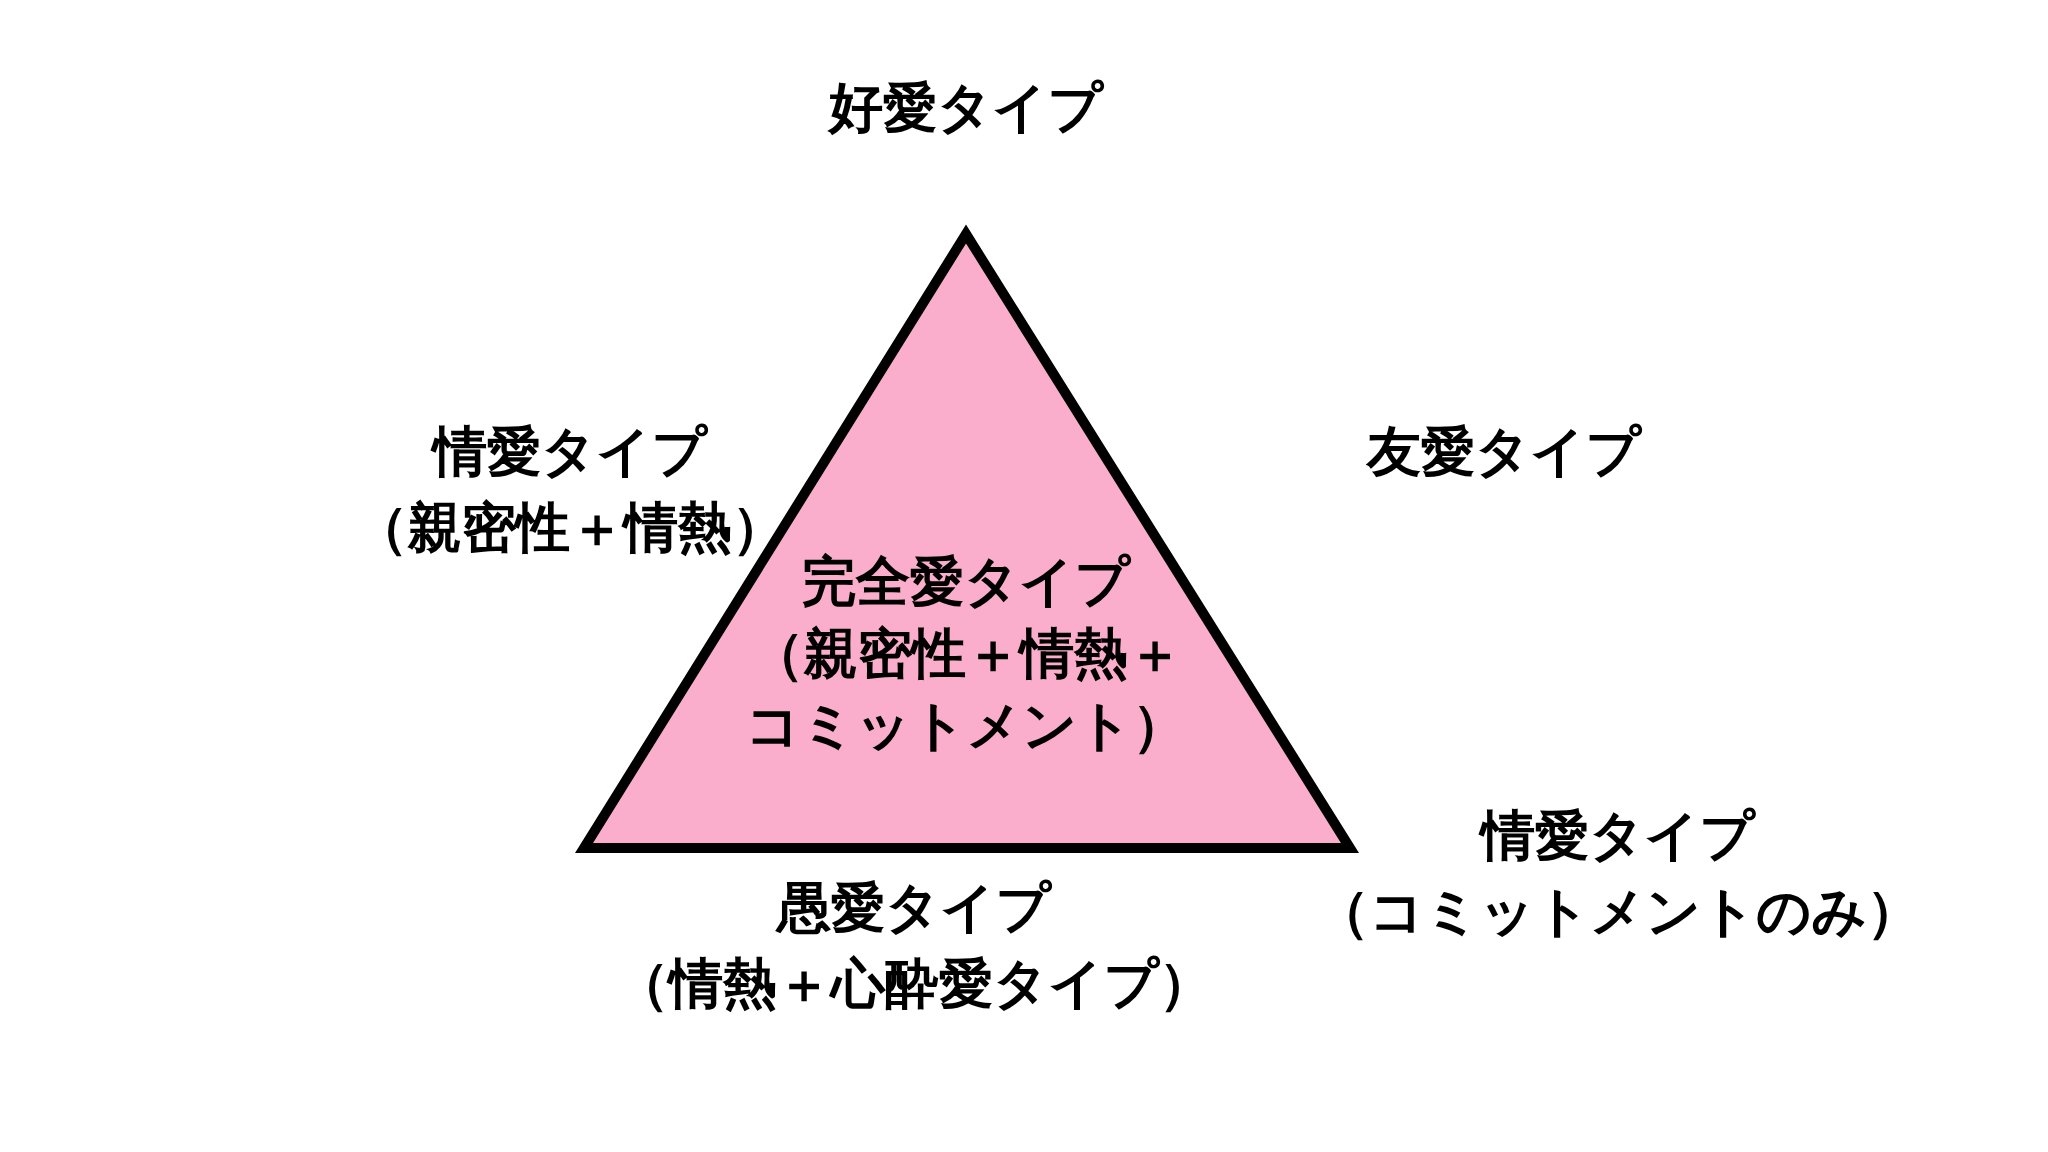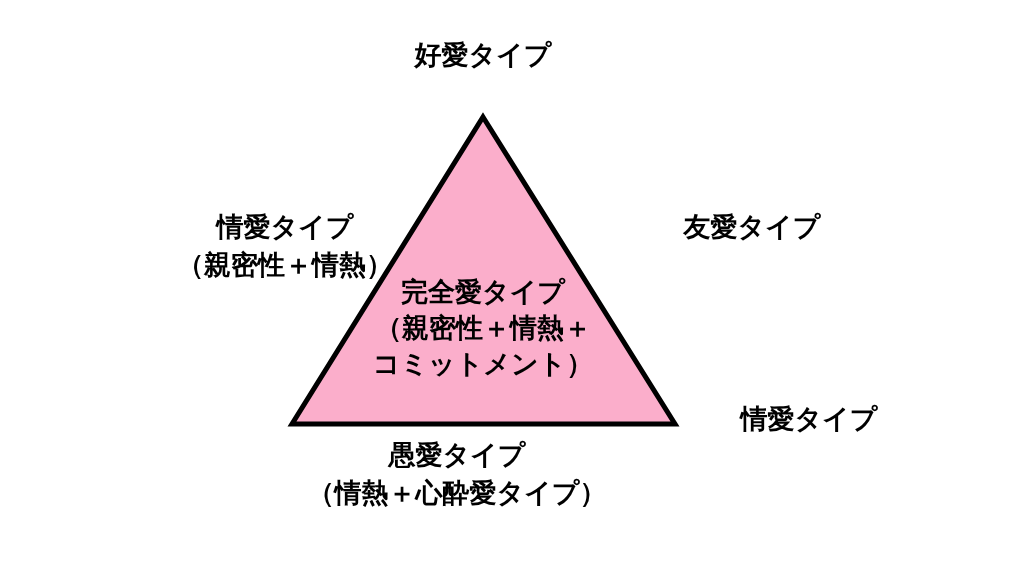--- a/index.html
+++ b/index.html
@@ -121,20 +121,21 @@
 
   <div class="label centred" id="label-consummate">
     <span class="ln">完全愛タイプ</span>
     <span class="ln">（親密性＋情熱＋</span>
     <span class="ln">コミットメント）</span>
   </div>
 
 
   <div class="label centred" id="label-empty">
     <span class="ln">情愛タイプ</span>
+    <span class="ln">（コミットメントのみ）</span>
   </div>
 
   <div class="label centred" id="label-fatuous">
     <span class="ln">愚愛タイプ</span>
     <span class="ln">（情熱＋心酔愛タイプ）</span>
   </div>
 
 </div>
 
 </body></html>

